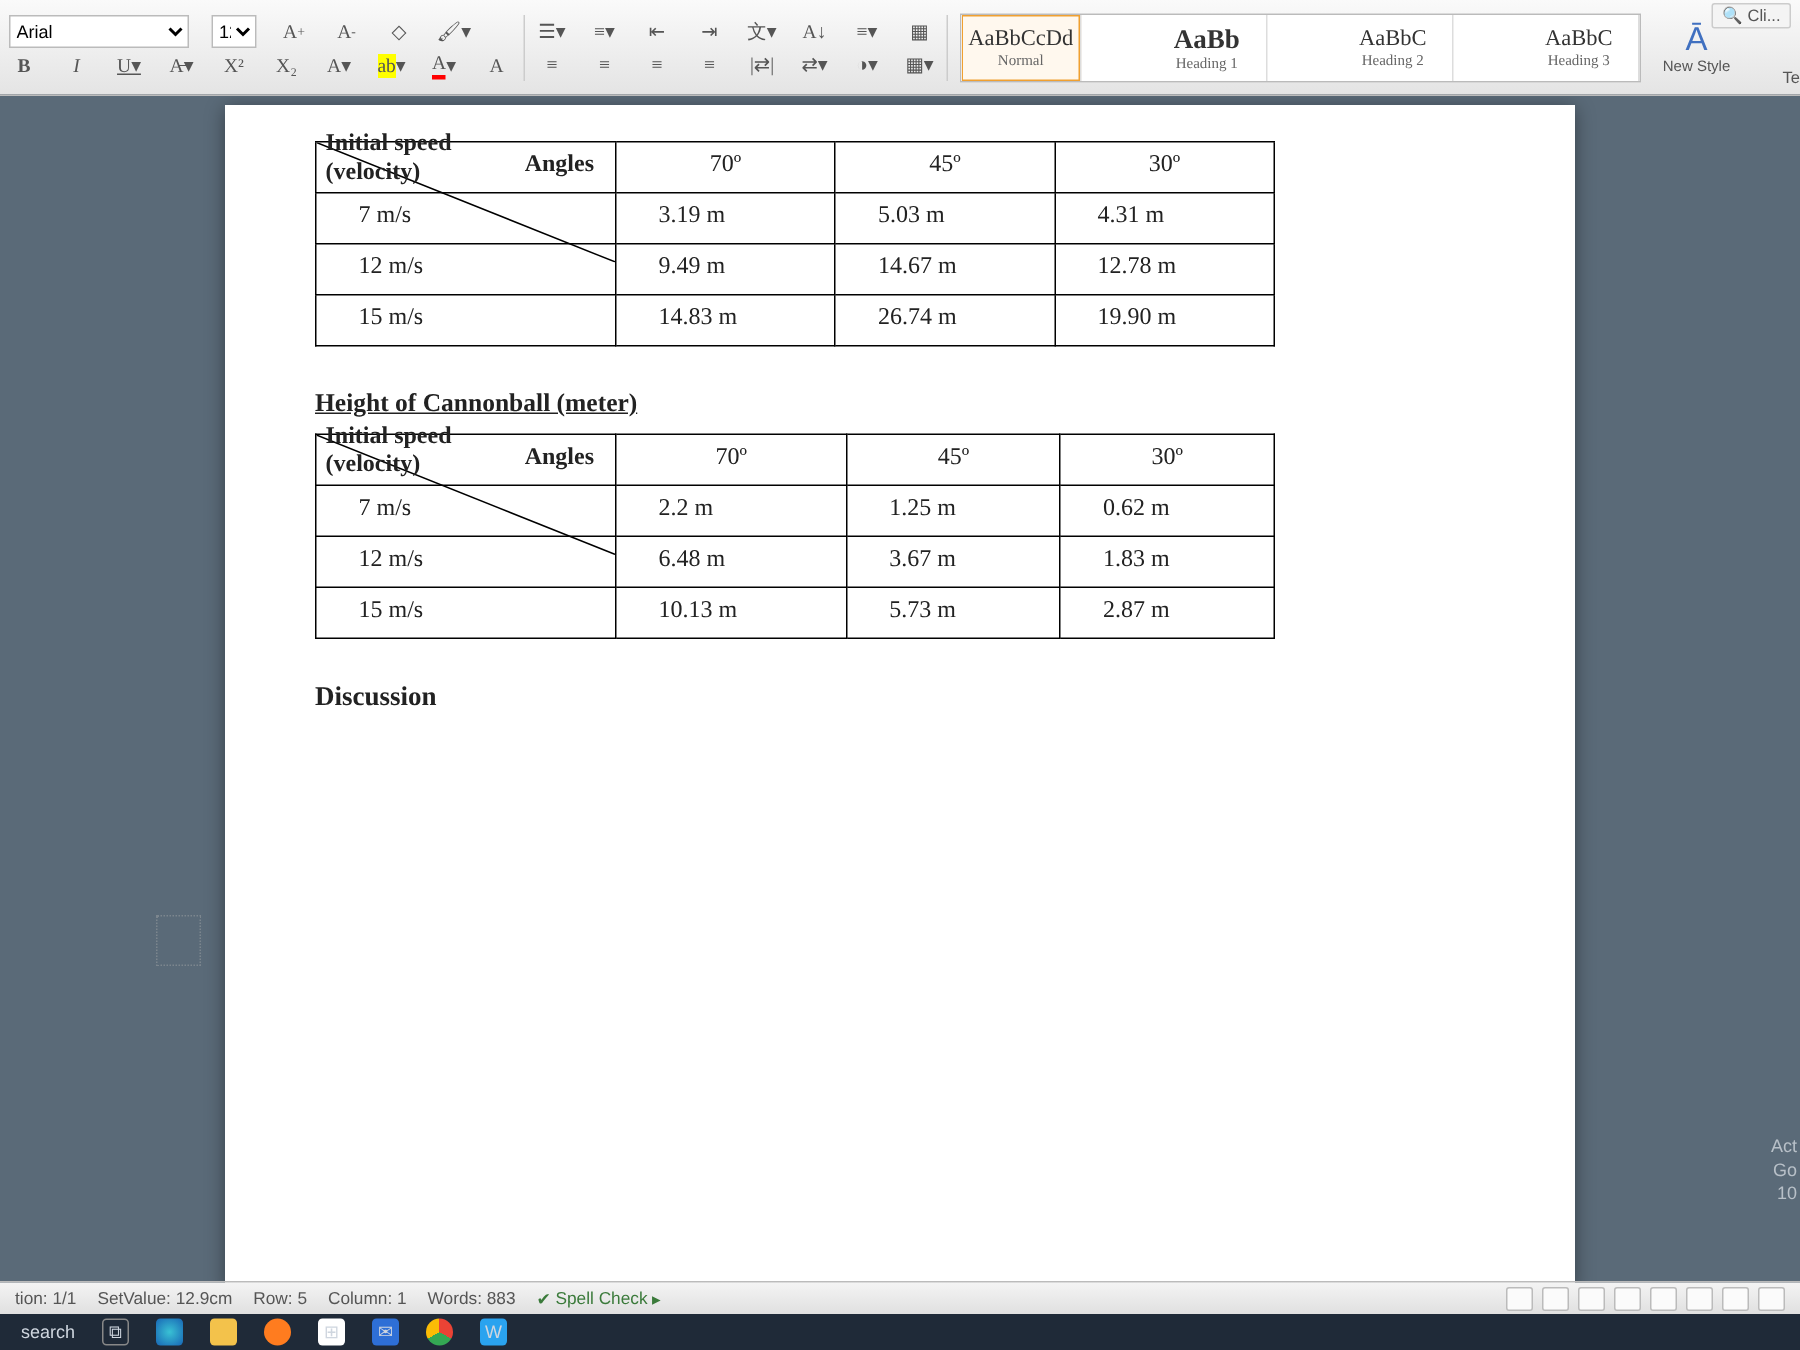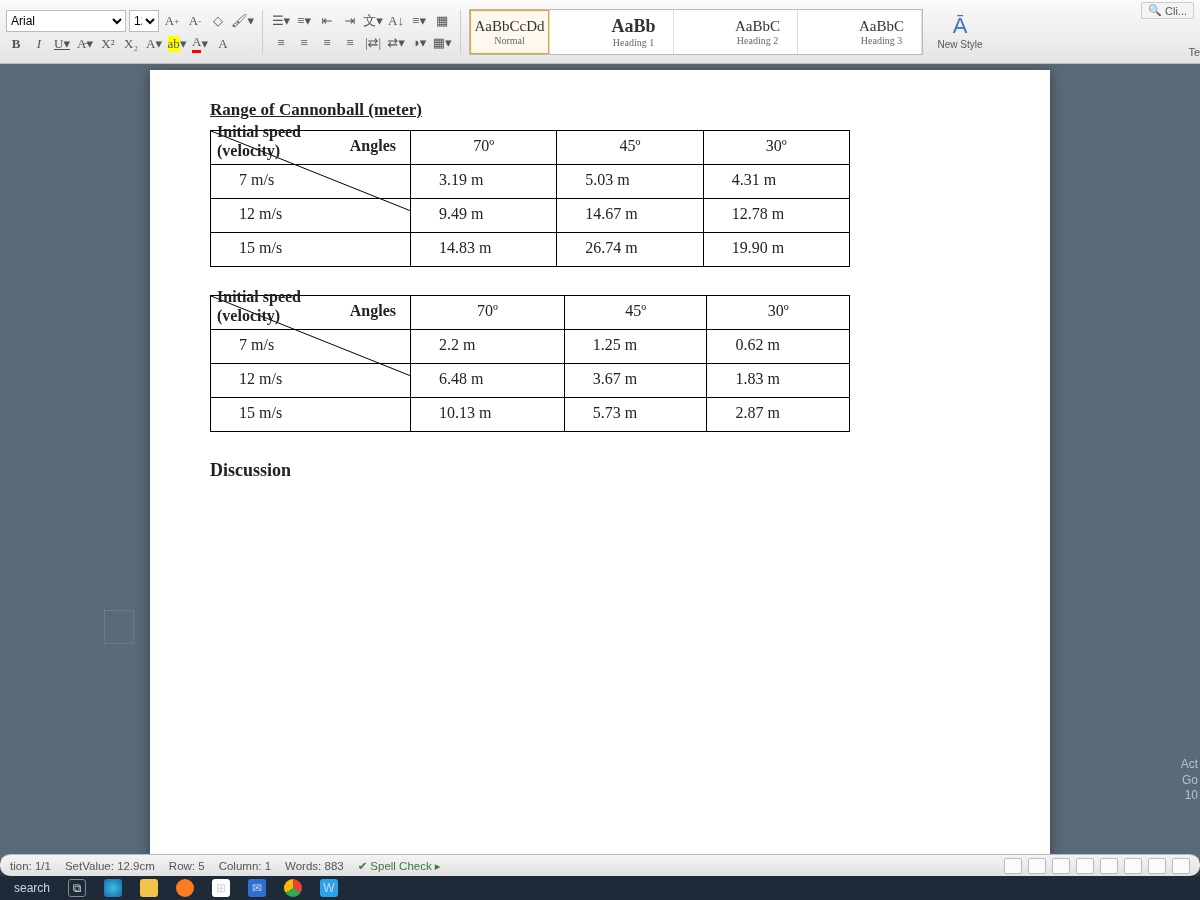--- a/index.html
+++ b/index.html
@@ -35,21 +35,21 @@
     display: flex;
     align-items: center;
     padding: 0 6px;
     gap: 2px;
     font-size: 13px;
     color: #444;
     position: relative;
     margin-top: 0;
   }
   .ribbon .group { display:flex; flex-direction:column; gap:2px; }
-  .font-row, .fmt-row { display:flex; align-items:center; gap:3px; }
+  .font-row, .fmt-row { display:flex; align-items:center; gap:15px; }
   select.font-name, select.font-size {
     font-size: 12px; height: 22px; background:#fff; border:1px solid #bbb;
   }
   select.font-name { width: 120px; }
   select.font-size { width: 30px; }
   .btn-ic {
     min-width: 20px; height: 20px;
     display:inline-flex; align-items:center; justify-content:center;
     font-family: "Times New Roman", serif;
     color:#555; cursor:pointer; border-radius:2px;
@@ -135,21 +135,20 @@
   .discussion { font-weight:bold; font-size:18px; }
 
   
   .statusbar {
     position:absolute; bottom:24px; left:0; right:0; height:22px;
     background:linear-gradient(#f4f4f4,#e0e0e0);
     border-top:1px solid #bbb;
     font-size:11.5px; color:#555;
     display:flex; align-items:center; gap:14px;
     padding:0 10px;
-    border-radius:10px;
   }
   .statusbar .spell { color:#3a7a3a; display:flex; align-items:center; gap:3px; }
   .statusbar .right { margin-left:auto; display:flex; align-items:center; gap:6px; }
   .sb-ic { width:18px; height:16px; border:1px solid #bbb; background:#fbfbfb; border-radius:2px; }
 
   
   .taskbar {
     position:absolute; bottom:0; left:0; right:0; height:24px;
     background:#1f2a38;
     display:flex; align-items:center; gap:18px;
@@ -263,21 +262,20 @@
     <span class="icon">Ᾱ</span>
     <span>New Style</span>
   </div>
   <span class="te">Te</span>
 </div>
 
 <div class="workspace">
   <div class="page">
     <div class="gutter-mark"></div>
 
-    <div class="section-title">Range of Cannonball (meter)</div>
     <table class="data">
       <tbody>
           <tr>
         <td class="diag-cell" rowspan="2">
           <svg viewBox="0 0 200 80" preserveAspectRatio="none">
                 <line x1="0" y1="0" x2="200" y2="80" stroke="#000"></line>
               </svg>
           <span class="diag-top">Angles</span>
           <span class="diag-bot" style="white-space:pre-line">Initial speed
 (velocity)</span>
@@ -301,20 +299,21 @@
       </tr>
       <tr>
         <td>15 m/s</td>
         <td>14.83 m</td>
         <td>26.74 m</td>
         <td>19.90 m</td>
       </tr>
     </tbody>
       </table>
 
+    <div class="section-title">Height of Cannonball (meter)</div>
     <table class="data">
       <tbody>
           <tr>
         <td class="diag-cell" rowspan="2">
           <svg viewBox="0 0 200 80" preserveAspectRatio="none">
                 <line x1="0" y1="0" x2="200" y2="80" stroke="#000"></line>
               </svg>
           <span class="diag-top">Angles</span>
           <span class="diag-bot" style="white-space:pre-line">Initial speed
 (velocity)</span>

